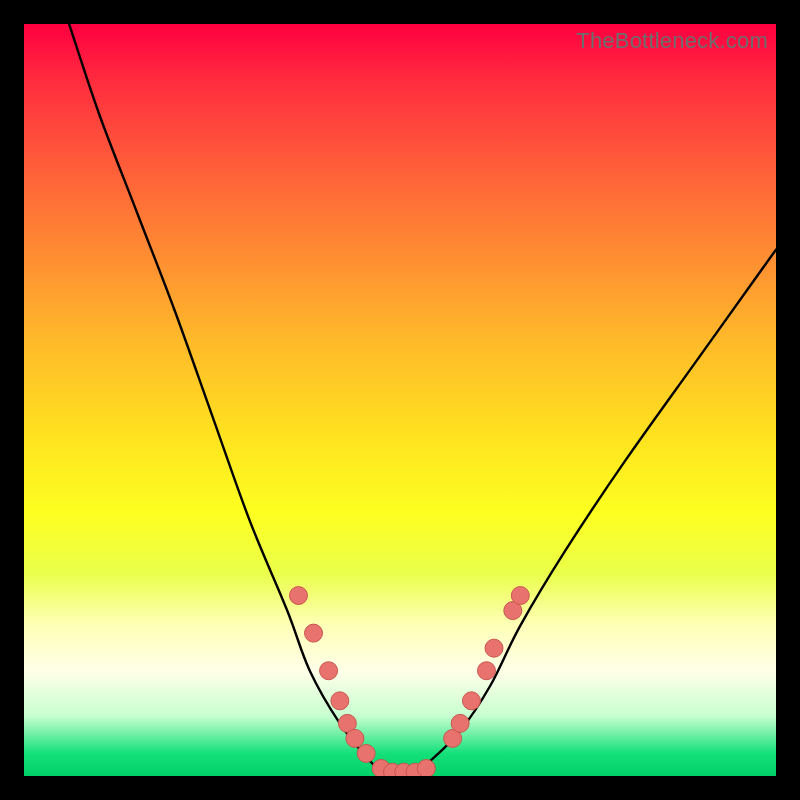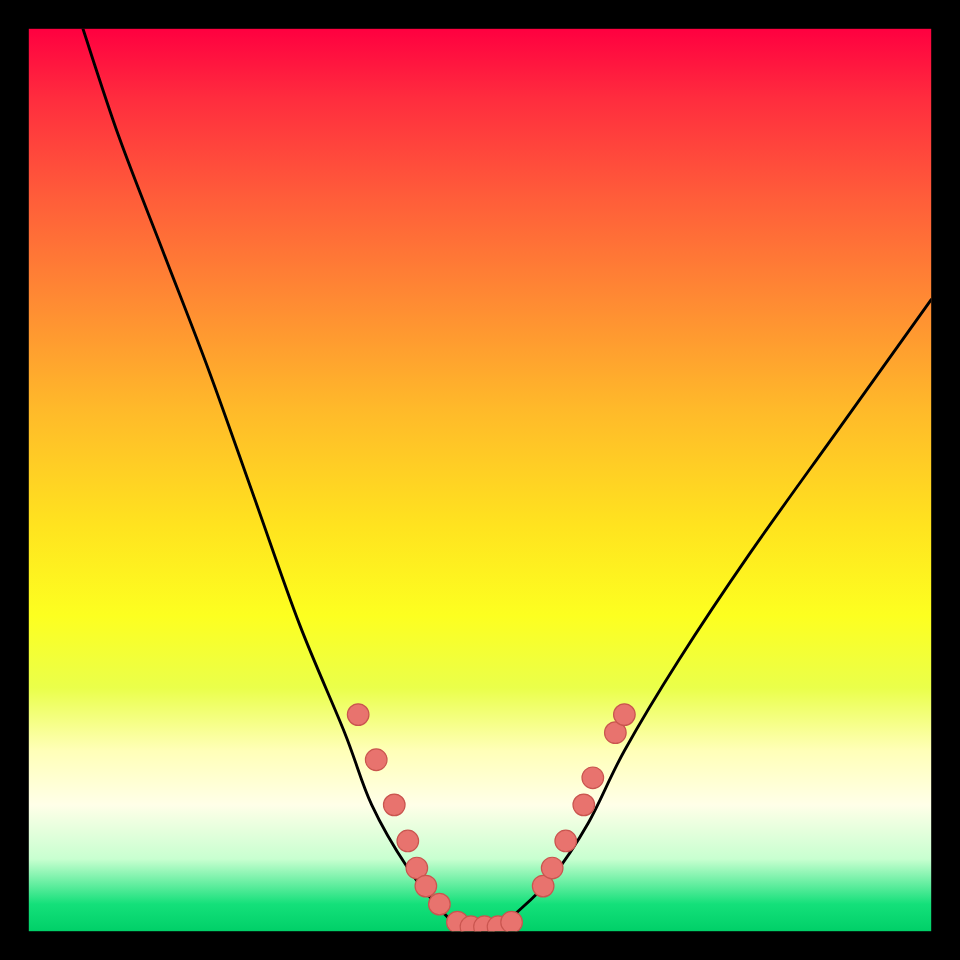--- a/index.html
+++ b/index.html
@@ -54,20 +54,21 @@
     position: absolute;
     left: 0;
     top: 0;
   }
 </style>
 </head>
 <body>
 
 <div class="frame">
   <div class="plot-area">
+    <div class="watermark">TheBottleneck.com</div>
 
     <svg class="curve" width="752" height="752" viewBox="0 0 752 752">
       <path id="curve-path" fill="none" d="M 45.12 0.00 C 50.13 15.04, 63.92 58.91, 75.20 90.24 C 86.48 121.57, 100.27 155.41, 112.80 188.00 C 125.33 220.59, 137.87 251.92, 150.40 285.76 C 162.93 319.60, 175.47 355.95, 188.00 391.04 C 200.53 426.13, 213.07 463.73, 225.60 496.32 C 238.13 528.91, 253.17 561.49, 263.20 586.56 C 273.23 611.63, 276.99 627.92, 285.76 646.72 C 294.53 665.52, 305.81 684.32, 315.84 699.36 C 325.87 714.40, 338.40 728.81, 345.92 736.96 C 353.44 745.11, 355.95 745.73, 360.96 748.24 C 365.97 750.75, 370.99 752.00, 376.00 752.00 C 381.01 752.00, 386.03 750.75, 391.04 748.24 C 396.05 745.73, 398.56 743.85, 406.08 736.96 C 413.60 730.07, 426.13 719.41, 436.16 706.88 C 446.19 694.35, 456.21 679.31, 466.24 661.76 C 476.27 644.21, 483.79 624.16, 496.32 601.60 C 508.85 579.04, 523.89 553.97, 541.44 526.40 C 558.99 498.83, 579.04 468.75, 601.60 436.16 C 624.16 403.57, 651.73 365.97, 676.80 330.88 C 701.87 295.79, 739.47 243.15, 752.00 225.60" stroke="#000000" stroke-width="2.4" stroke-linecap="round" stroke-linejoin="round"></path>
       <g id="marker-group">
           <circle cx="274.48" cy="571.52" r="9" fill="#e8736e" stroke="#c9554f" stroke-width="1"></circle>
           <circle cx="289.52" cy="609.12" r="9" fill="#e8736e" stroke="#c9554f" stroke-width="1"></circle>
           <circle cx="304.56" cy="646.72" r="9" fill="#e8736e" stroke="#c9554f" stroke-width="1"></circle>
           <circle cx="315.84" cy="676.80" r="9" fill="#e8736e" stroke="#c9554f" stroke-width="1"></circle>
           <circle cx="323.36" cy="699.36" r="9" fill="#e8736e" stroke="#c9554f" stroke-width="1"></circle>
           <circle cx="330.88" cy="714.40" r="9" fill="#e8736e" stroke="#c9554f" stroke-width="1"></circle>

